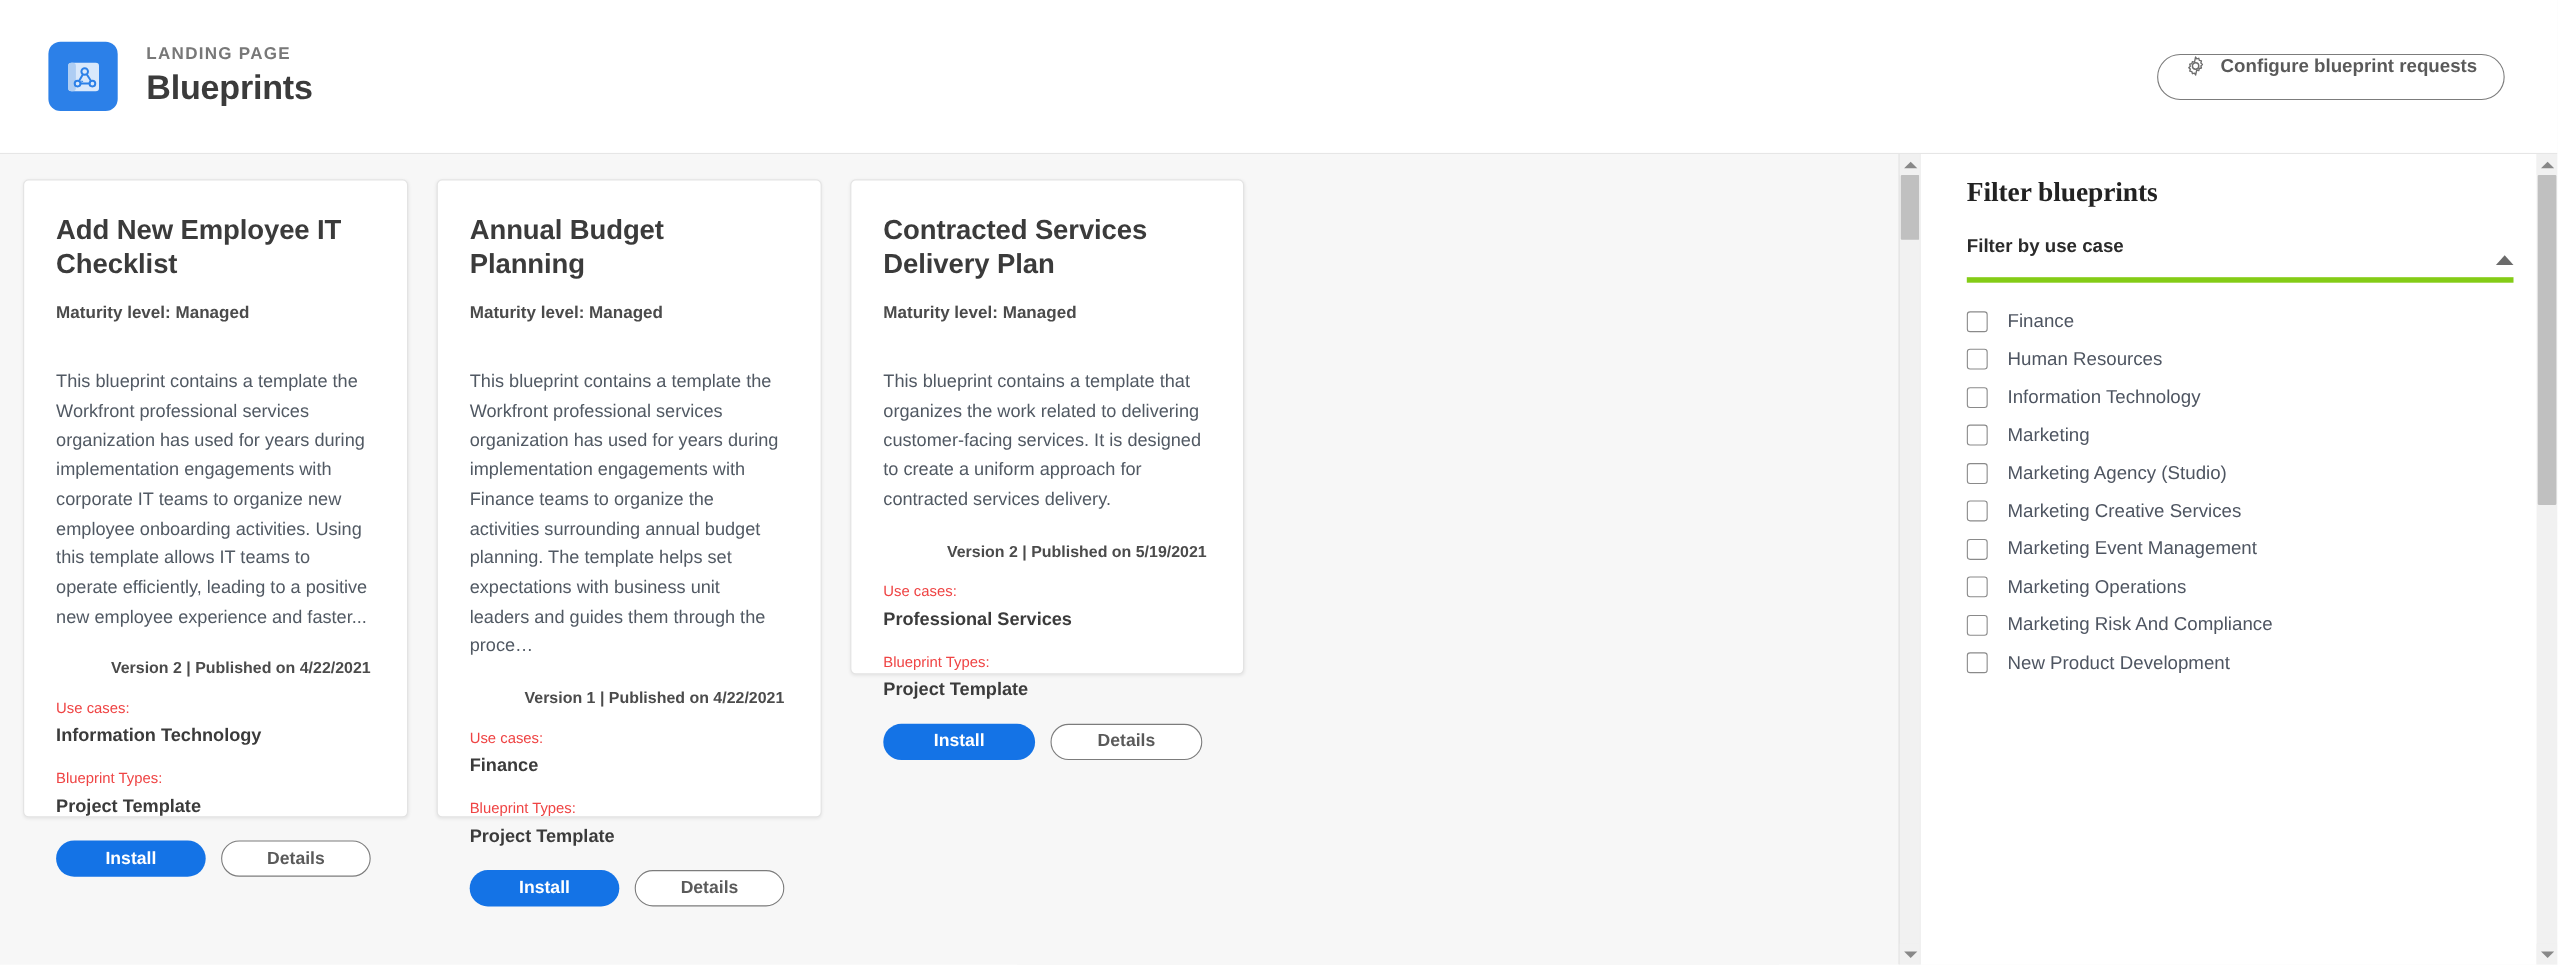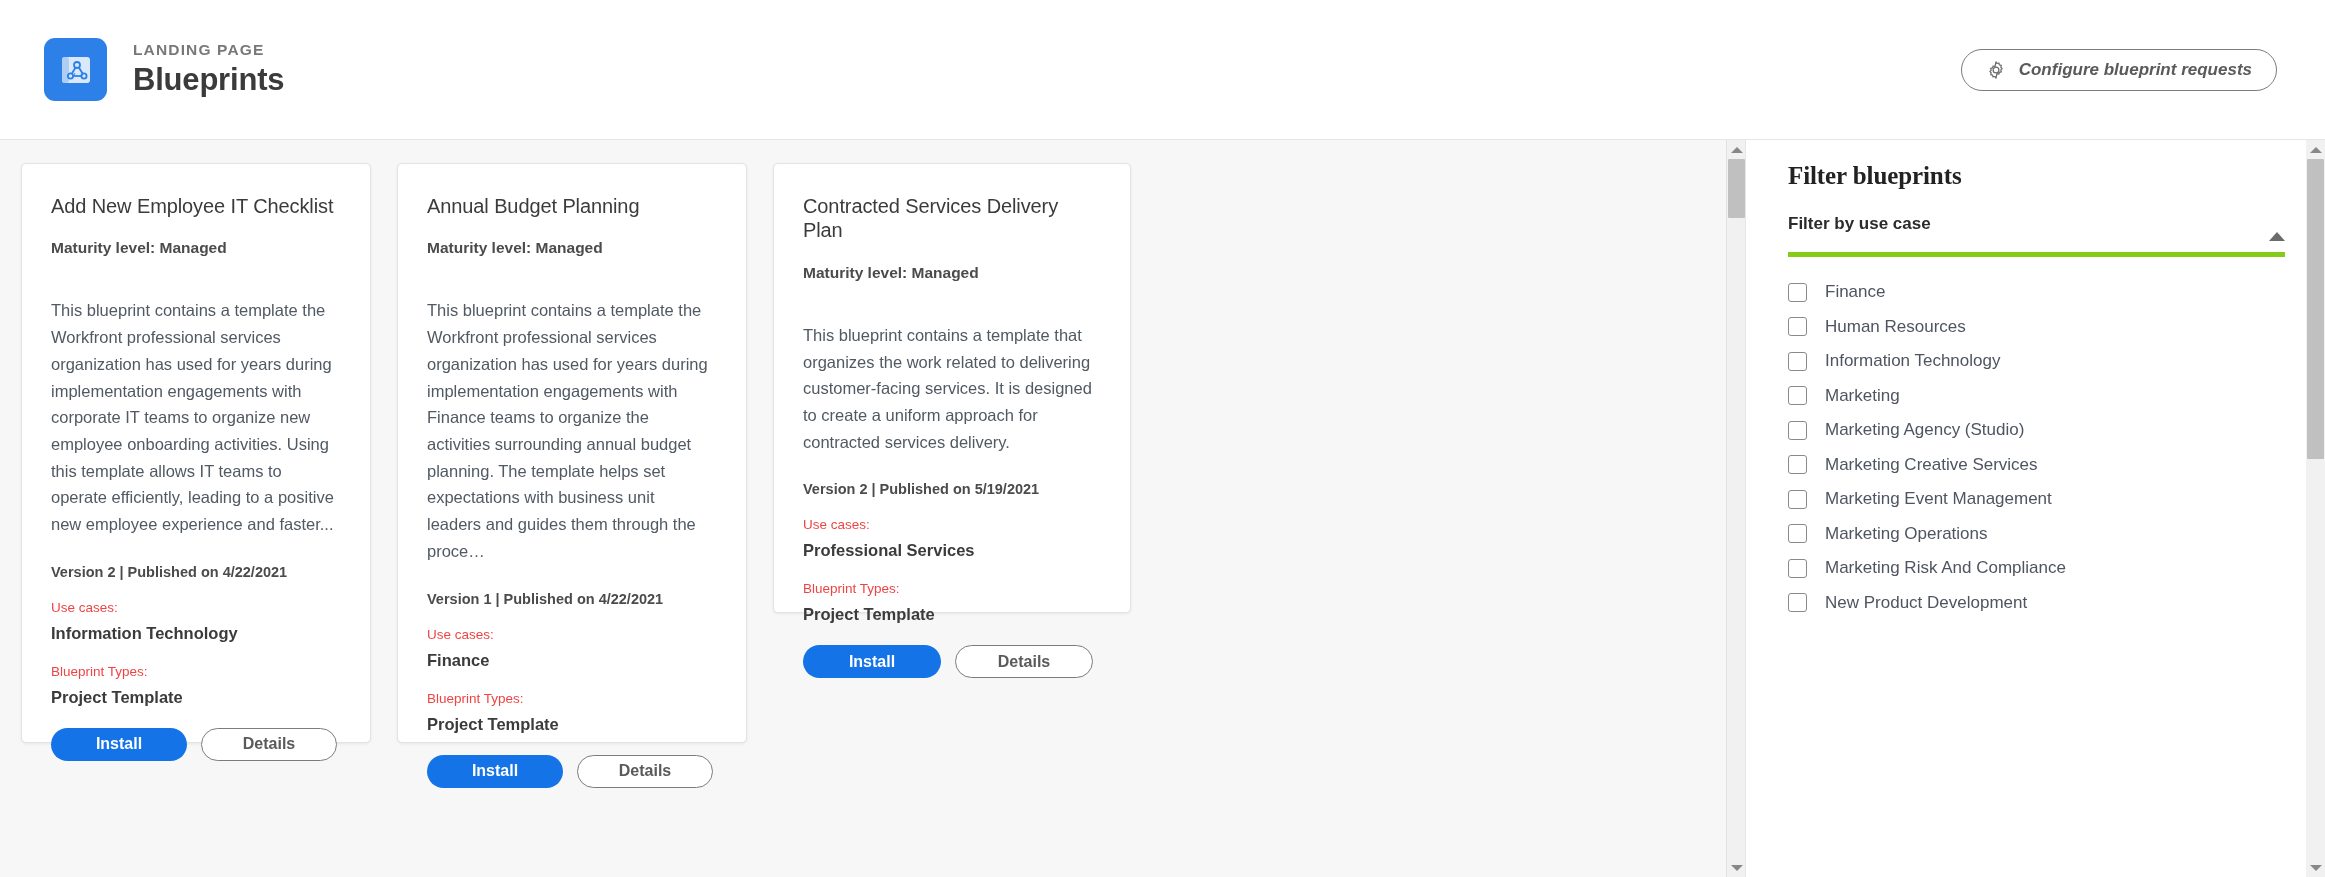--- a/index.html
+++ b/index.html
@@ -37,33 +37,32 @@
     color: #787878;
   }
   .page-title {
     font-size: 31px;
     font-weight: 700;
     color: #3b3b3b;
     letter-spacing: -0.2px;
   }
   .header-actions { margin-left: auto; }
   .config-btn {
-    display: inline-flex; align-items: center; gap: 13px;
+    display: inline-flex; align-items: flex-start; gap: 13px;
     height: 42px;
     padding: 0 24px;
     border: 1.5px solid #7c7c7c;
     border-radius: 21px;
     background: #ffffff;
     color: #5a5a5a;
     font-size: 17px;
     font-weight: 700;
     font-family: "Liberation Sans", sans-serif;
     cursor: pointer;
     white-space: nowrap;
-    font-style: italic;
   }
   .config-btn svg { display: block; flex: none; }
 
   
   .body-wrap {
     display: flex;
     height: 737px;
     width: 2325px;
     background: #f7f7f7;
   }
@@ -90,22 +89,22 @@
     box-shadow: 0 1px 3px rgba(0,0,0,0.07);
     padding: 30px 33px 28px 29px;
     flex: none;
   }
   .card.wide { width: 350px; }
   .card.narrow { width: 358px; }
   .card-1, .card-2 { height: 580px; }
   .card-3 { width: 358px; height: 450px; }
 
   .card-title {
-    font-size: 20px;
-    font-weight: 400;
+    font-size: 25px;
+    font-weight: 700;
     color: #3b3b3b;
     line-height: 1.22;
     margin-bottom: 21px;
     letter-spacing: -0.1px;
   }
   .card-maturity {
     font-size: 15.5px;
     font-weight: 700;
     color: #4b4b4b;
     margin-bottom: 40px;
@@ -114,20 +113,21 @@
     font-size: 16.5px;
     line-height: 1.62;
     color: #515963;
     margin-bottom: 26px;
   }
   .meta-line {
     font-size: 14.5px;
     font-weight: 700;
     color: #4b4b4b;
     margin-bottom: 20px;
+    text-align: right;
   }
   .meta-label {
     font-size: 13.5px;
     color: #ef4444;
     margin-bottom: 9px;
   }
   .meta-value {
     font-size: 16.5px;
     font-weight: 700;
     color: #3b3b3b;

